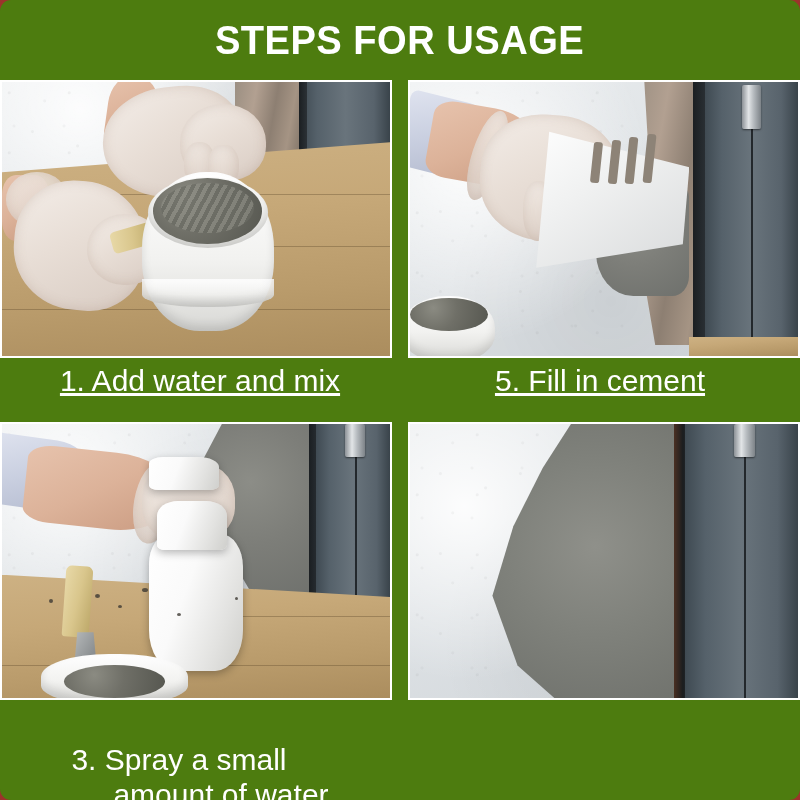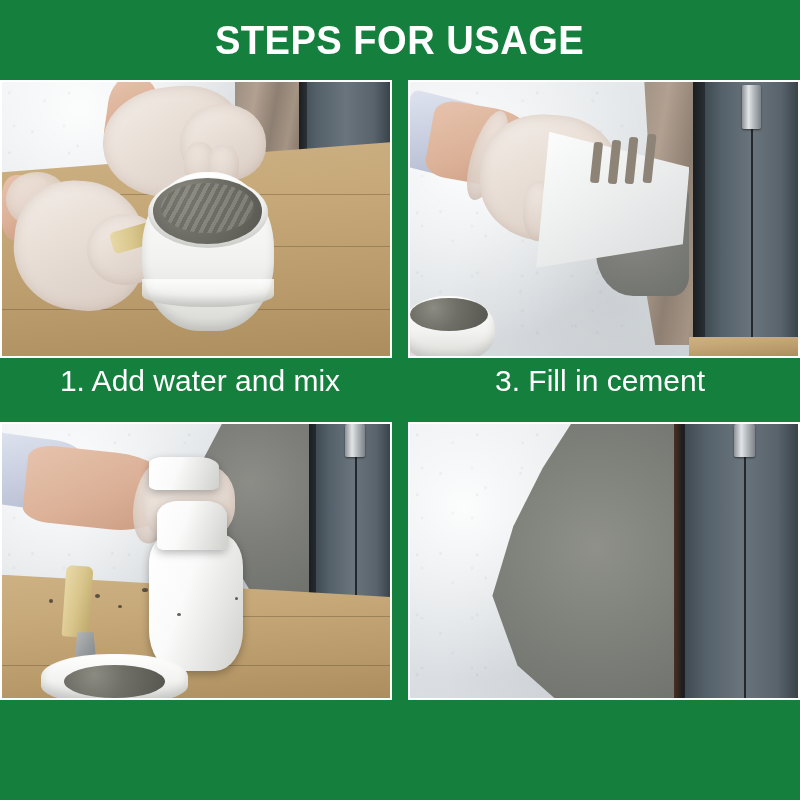--- a/index.html
+++ b/index.html
@@ -4,41 +4,41 @@
 <title>Steps For Usage</title>
 <style>
   * { margin:0; padding:0; box-sizing:border-box; }
   html,body { width:800px; height:800px; overflow:hidden; }
   body {
     background:#9c332c;
     font-family:"Liberation Sans", sans-serif;
     color:#ffffff;
     -webkit-font-smoothing:antialiased;
   }
-  .poster { position:relative; width:800px; height:800px; background:#15803d; }
+  .poster { position:relative; width:800px; height:800px; background:#4d7c0f;border-radius:11px; }
 
   
   .title-bar{
     position:absolute; left:0; top:0; width:800px; height:80px;
     display:flex; align-items:center; justify-content:center;
   }
   .title{
     font-size:41px; font-weight:700; letter-spacing:0.5px;
     color:#ffffff; text-align:center; line-height:1;
     transform:scaleX(0.93); transform-origin:center;
     white-space:nowrap;
   }
 
   
   .row{ position:absolute; left:0; width:800px; }
   .row-1{ top:80px; height:278px; }
   .row-2{ top:422px; height:278px; }
 
   .cap-row{ position:absolute; left:0; width:800px; display:flex; }
-  .cap-row-1{ top:358px; height:50px; }
+  .cap-row-1{ top:358px; height:50px;text-decoration:underline; }
   .cap-row-2{ top:700px; height:100px; }
 
   .cell{
     position:absolute; top:0; width:392px; height:100%;
     border:2px solid #ffffff; overflow:hidden; background:#cfd2d4;
   }
   .cell-left{ left:0; }
   .cell-right{ left:408px; }
 
   .photo{ position:absolute; inset:0; overflow:hidden; }
@@ -225,21 +225,21 @@
         <div class="mortar" style="left:0;top:79%;width:20%;height:12%;border-radius:50%;"></div>
       </div>
     </div>
   </div>
 
   <div class="cap-row cap-row-1">
     <div class="cap-cell">
       <div class="cap-text">1. Add water and mix</div>
     </div>
     <div class="cap-cell">
-      <div class="cap-text">3. Fill in cement</div>
+      <div class="cap-text">5. Fill in cement</div>
     </div>
   </div>
 
   <div class="row row-2">
 
     <div class="cell cell-left">
       <div class="photo">
         <div class="wall" style="left:0;top:0;width:82%;height:66%;"></div>
         <div class="cementpatch" style="left:52%;top:-2%;width:30%;height:66%;
              clip-path:polygon(18% 0,100% 0,100% 96%,44% 100%,6% 58%,0 22%);"></div>
@@ -284,15 +284,21 @@
              background:radial-gradient(circle at 55% 45%,#8f908a 0%,#7f817b 45%,#6d6f6a 100%);"></div>
         <div class="door-gap" style="left:68%;top:0;width:4%;height:100%;background:linear-gradient(90deg,#4a2f22,#1a1d1f 60%,#2a2f33);"></div>
         <div class="doorframe" style="left:71%;top:0;width:29%;height:100%;"></div>
         <div class="hinge-rod" style="left:86%;top:10%;height:90%;"></div>
         <div class="hinge-pin" style="left:83.5%;top:0;width:5.5%;height:12%;"></div>
       </div>
     </div>
   </div>
 
   <div class="cap-row cap-row-2">
+    <div class="cap-cell">
+      <div class="cap-text">
+        <span>3. Spray a small</span>
+        <span class="cap-line2">amount of water</span>
+      </div>
+    </div>
   </div>
 
 </div>
 
 </body></html>

